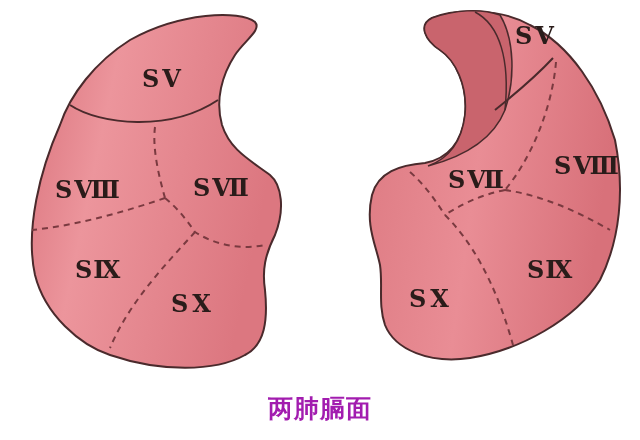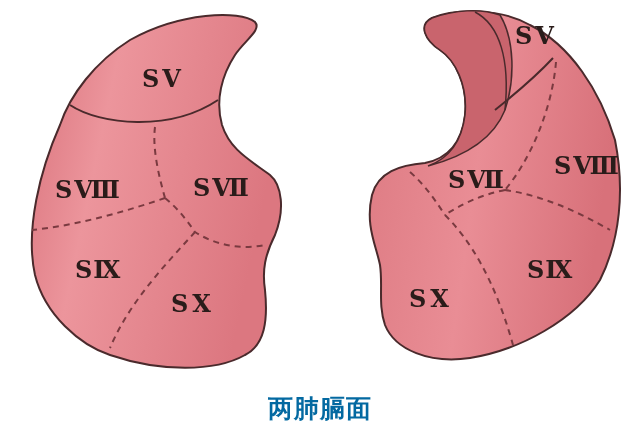--- a/index.html
+++ b/index.html
@@ -1,19 +1,19 @@
 <!DOCTYPE html>
 <html><head>
 <meta charset="utf-8">
 <style>
   html, body { margin: 0; padding: 0; background: #ffffff; }
   body { width: 640px; height: 440px; position: relative; overflow: hidden; font-family: "DejaVu Serif", serif; }
   svg { position: absolute; left: 0; top: 0; }
   .seg-label { font-family: "DejaVu Serif", serif; font-weight: bold; fill: #2a1c1a; font-size: 24px; }
-  .caption { position: absolute; left: 0; width: 640px; top: 392px; text-align: center; font-family: "DejaVu Sans", sans-serif; font-weight: bold; font-size: 25px; color: #0369a1; letter-spacing: 1px; }
+  .caption { position: absolute; left: 0; width: 640px; top: 392px; text-align: center; font-family: "DejaVu Sans", sans-serif; font-weight: bold; font-size: 25px; color: #a21caf; letter-spacing: 1px; }
 </style>
 </head>
 <body>
 
 <svg width="640" height="440" viewBox="0 0 640 440">
   <defs>
     <linearGradient id="lungGrad" x1="0" y1="0" x2="1" y2="0.3">
       <stop offset="0" stop-color="#d9727b"></stop>
       <stop offset="0.35" stop-color="#ec959c"></stop>
       <stop offset="1" stop-color="#dc7780"></stop>

